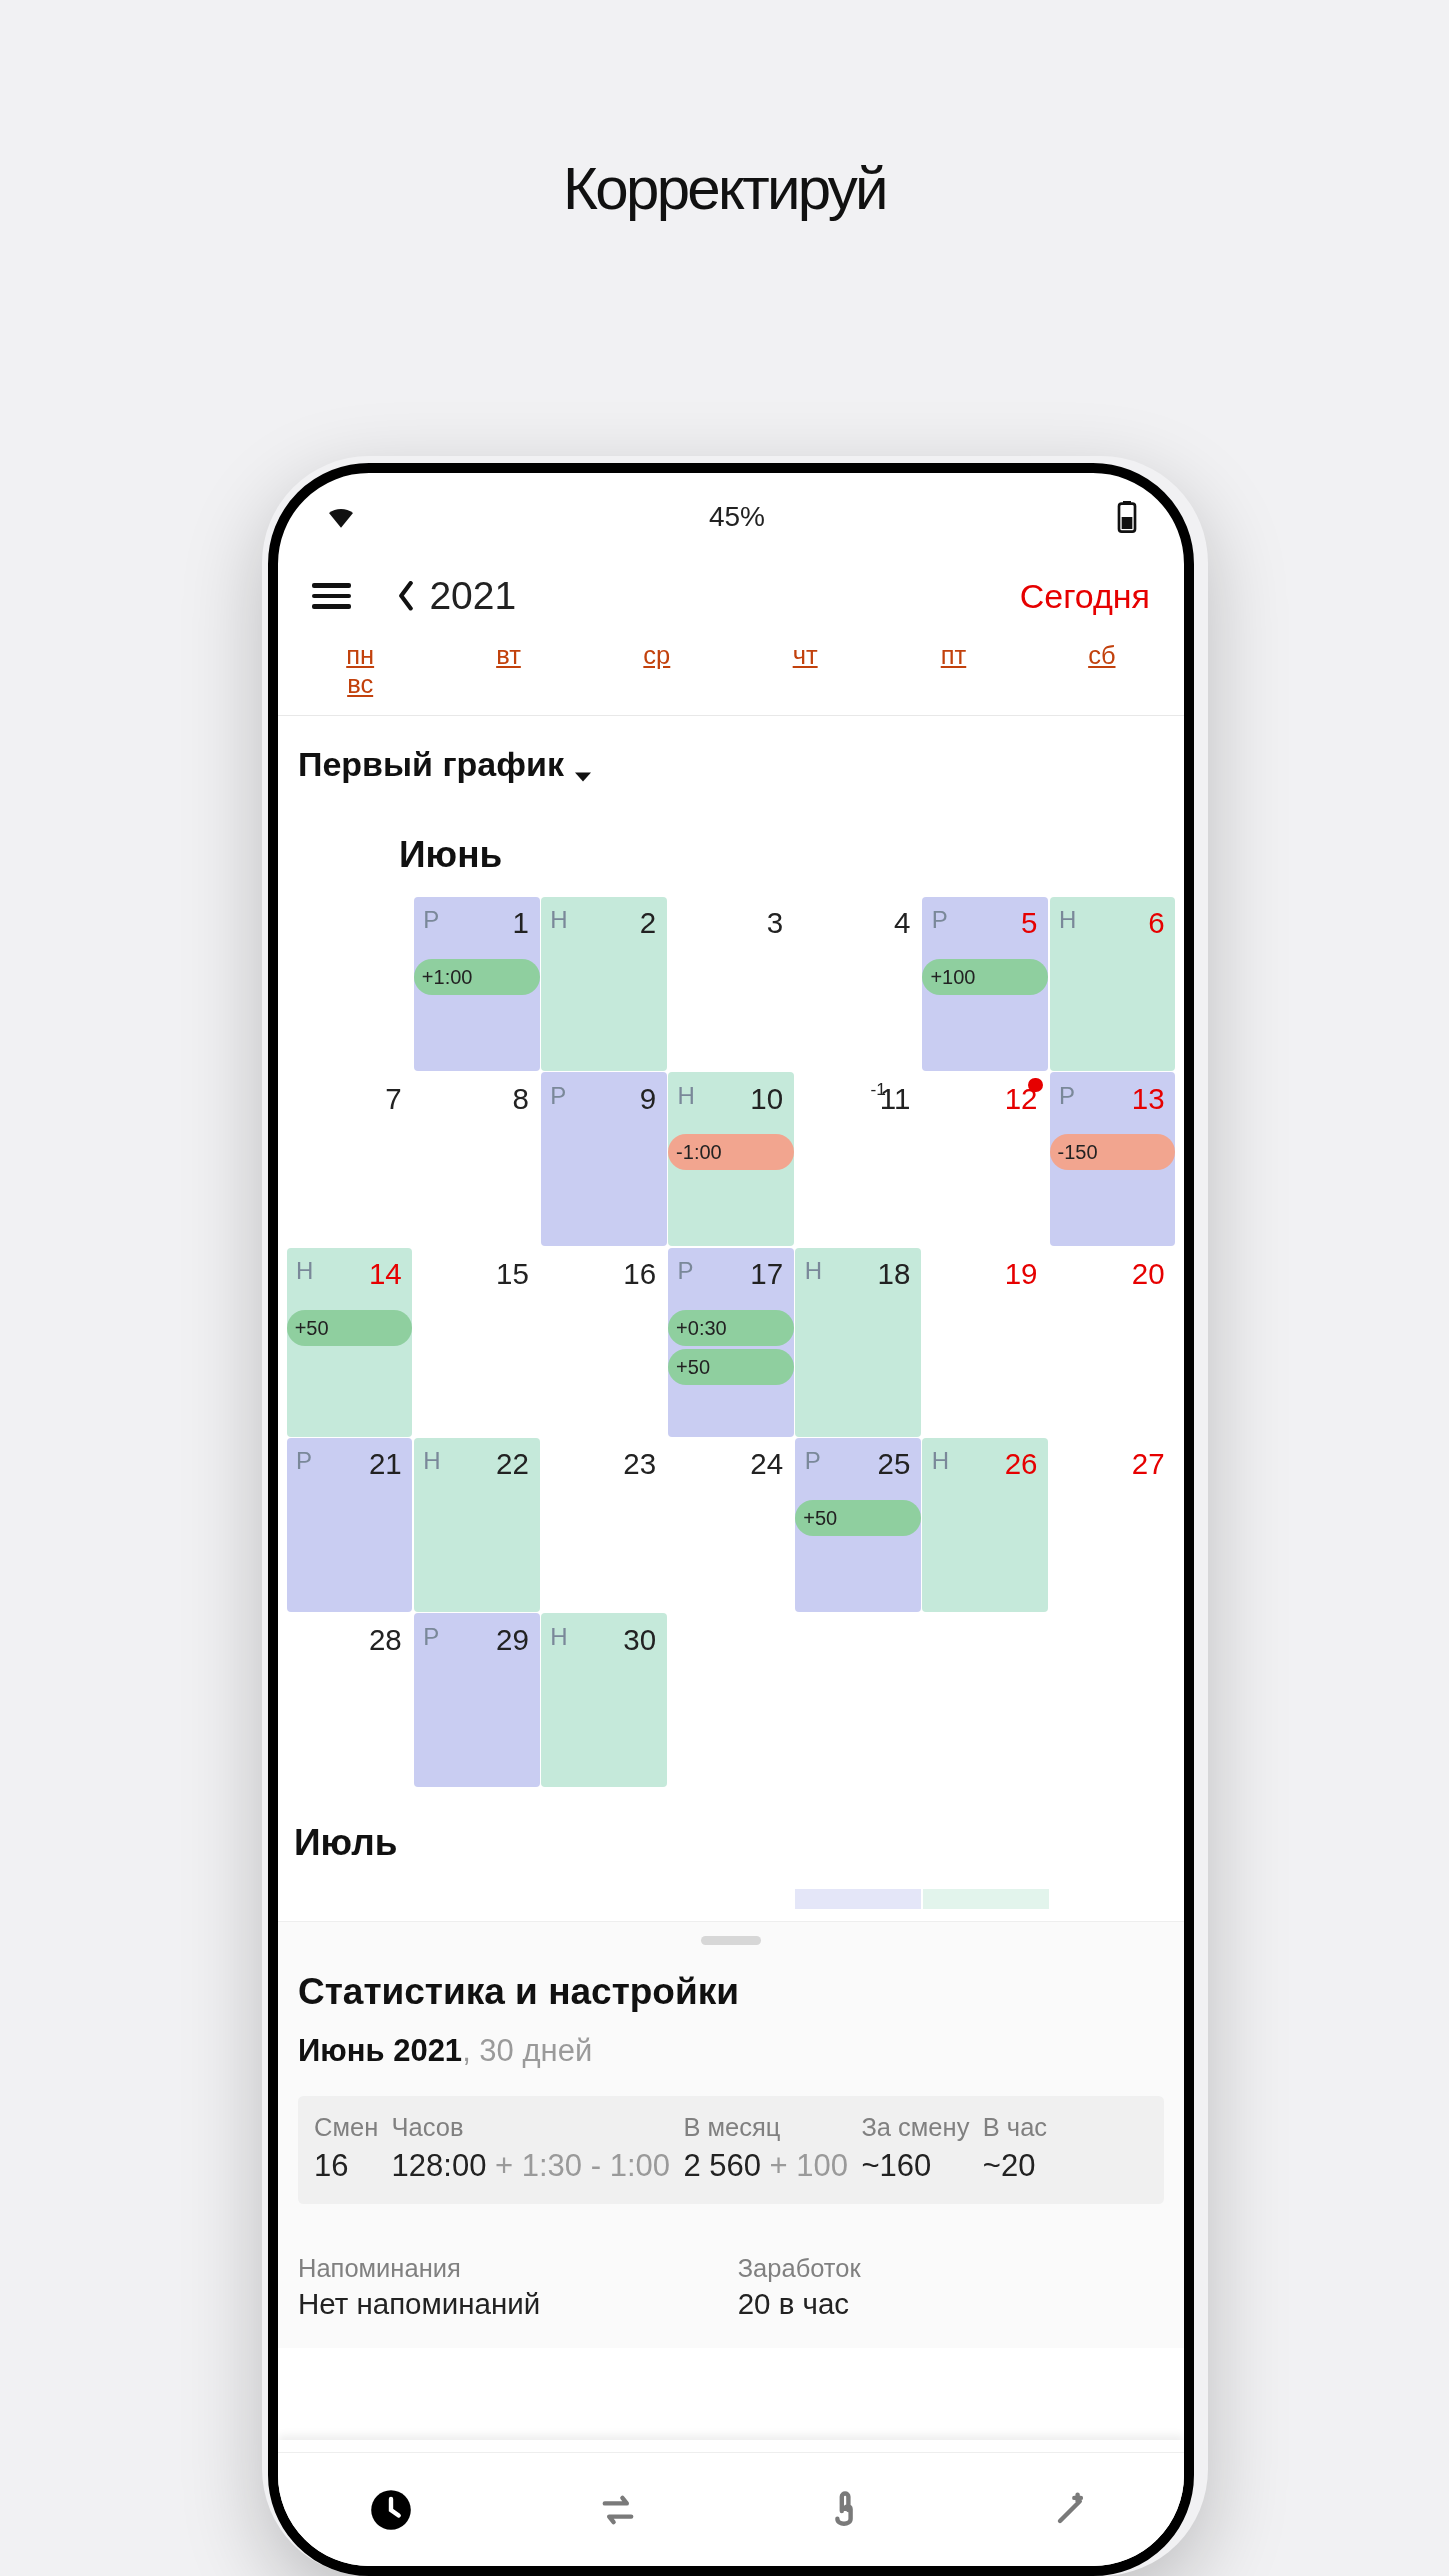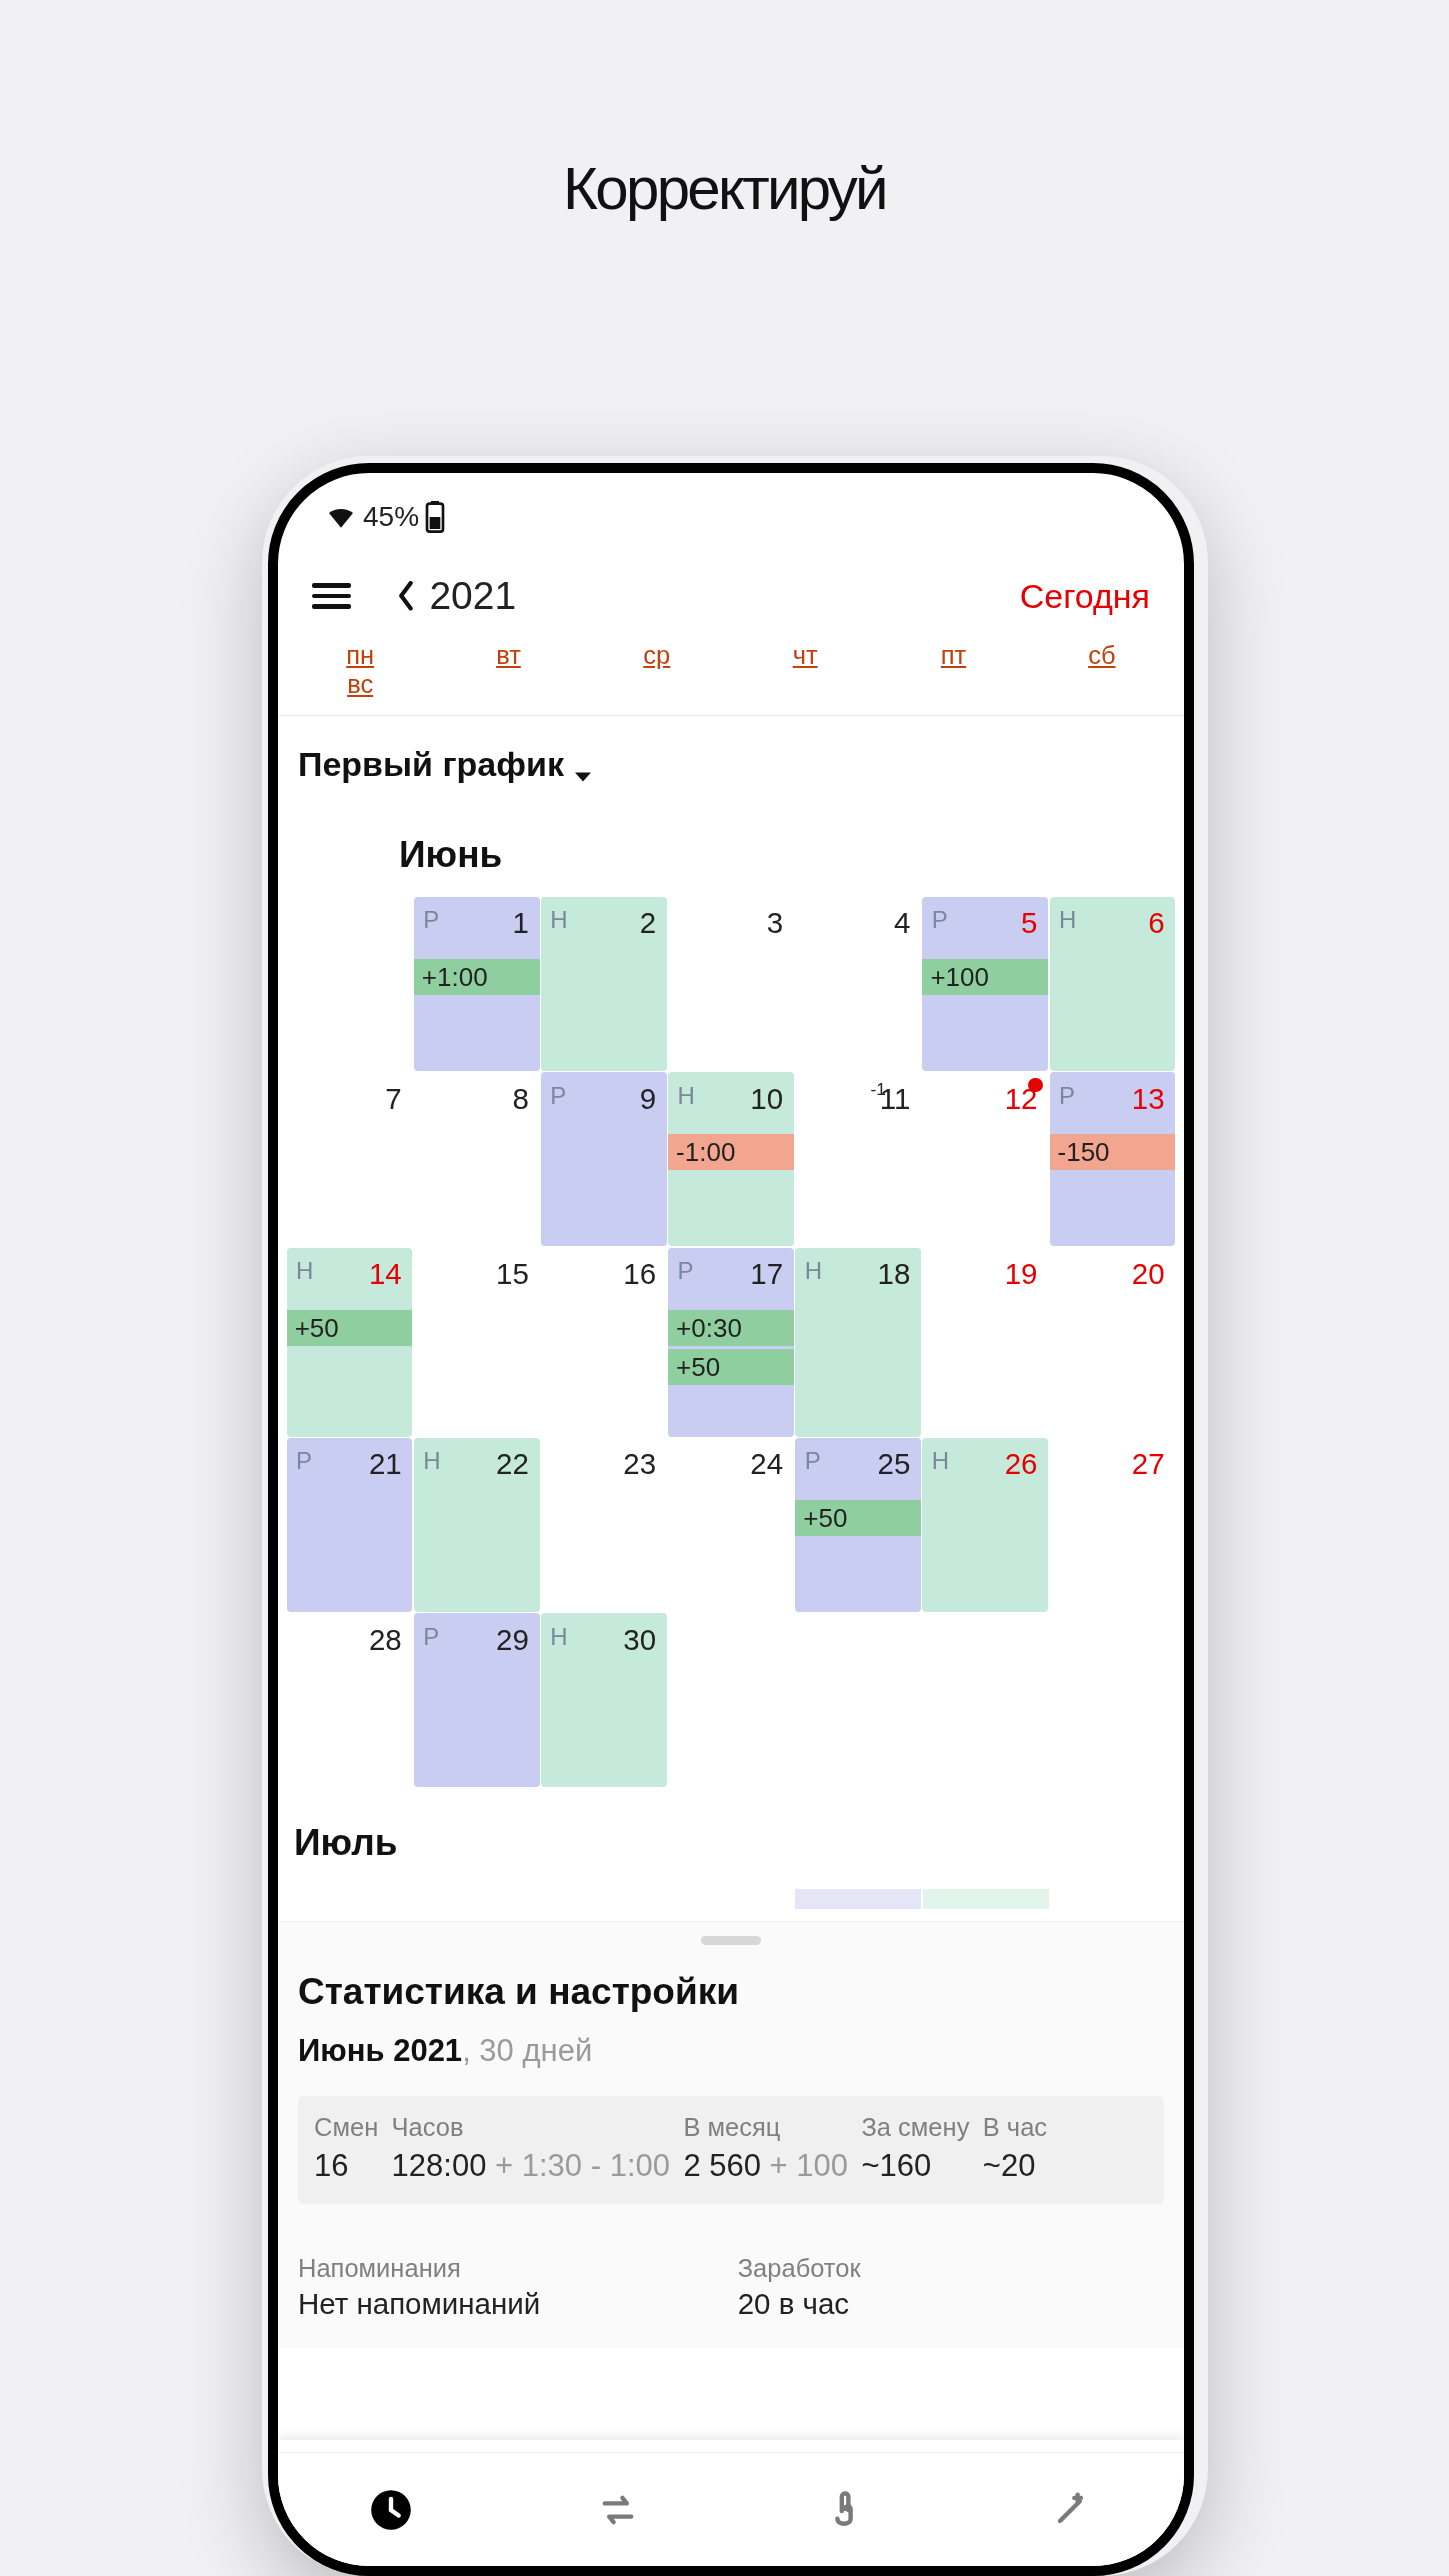--- a/index.html
+++ b/index.html
@@ -36,21 +36,21 @@
     position: absolute;
     left: 268px; top: 463px;
     width: 926px; height: 2113px;
     background: #fff;
     border-radius: 101px;
     border: 10.7px solid #000;
     overflow: hidden;
   }
   .statusbar {
     display: flex;
-    justify-content: flex-start;
+    justify-content: space-between;
     align-items: center;
     gap: 6px;
     padding: 20px 47px 6.7px 47px;
     height: 74px;
     font-size: 28px;
     color: #222;
   }
   .statusbar svg.wifi { width: 32px; height: 32px; }
   .statusbar svg.batt { width: 20px; height: 32px; }
   .topbar {
@@ -106,22 +106,23 @@
   .cell.weekend .daynum { color:#e60000; }
   .cell .tag {
     position:absolute; top:9.4px; left:9.4px;
     font-size:24px; color:#7a8899; font-weight:500;
   }
   .cell.kind-P { background:#c9cdf2; }
   .cell.kind-H { background:#c5e9da; }
   .cell .chip {
     position:absolute; left:0; right:0;
     height:36px; line-height:36px;
-    font-size:26px; padding-left:8px;
+    font-size:20px; padding-left:8px;
     color:#222;
+    border-radius:18px;
   }
   .cell .chip.pos { background:#8fcf9f; }
   .cell .chip.neg { background:#f2a58f; }
   .cell .chip.c1 { top:62px; }
   .cell .chip.c2 { top:101px; }
   .cell .sup {
     position:absolute; top:6.7px; right:35px;
     font-size:17.4px; color:#222;
   }
   .cell .dot {

